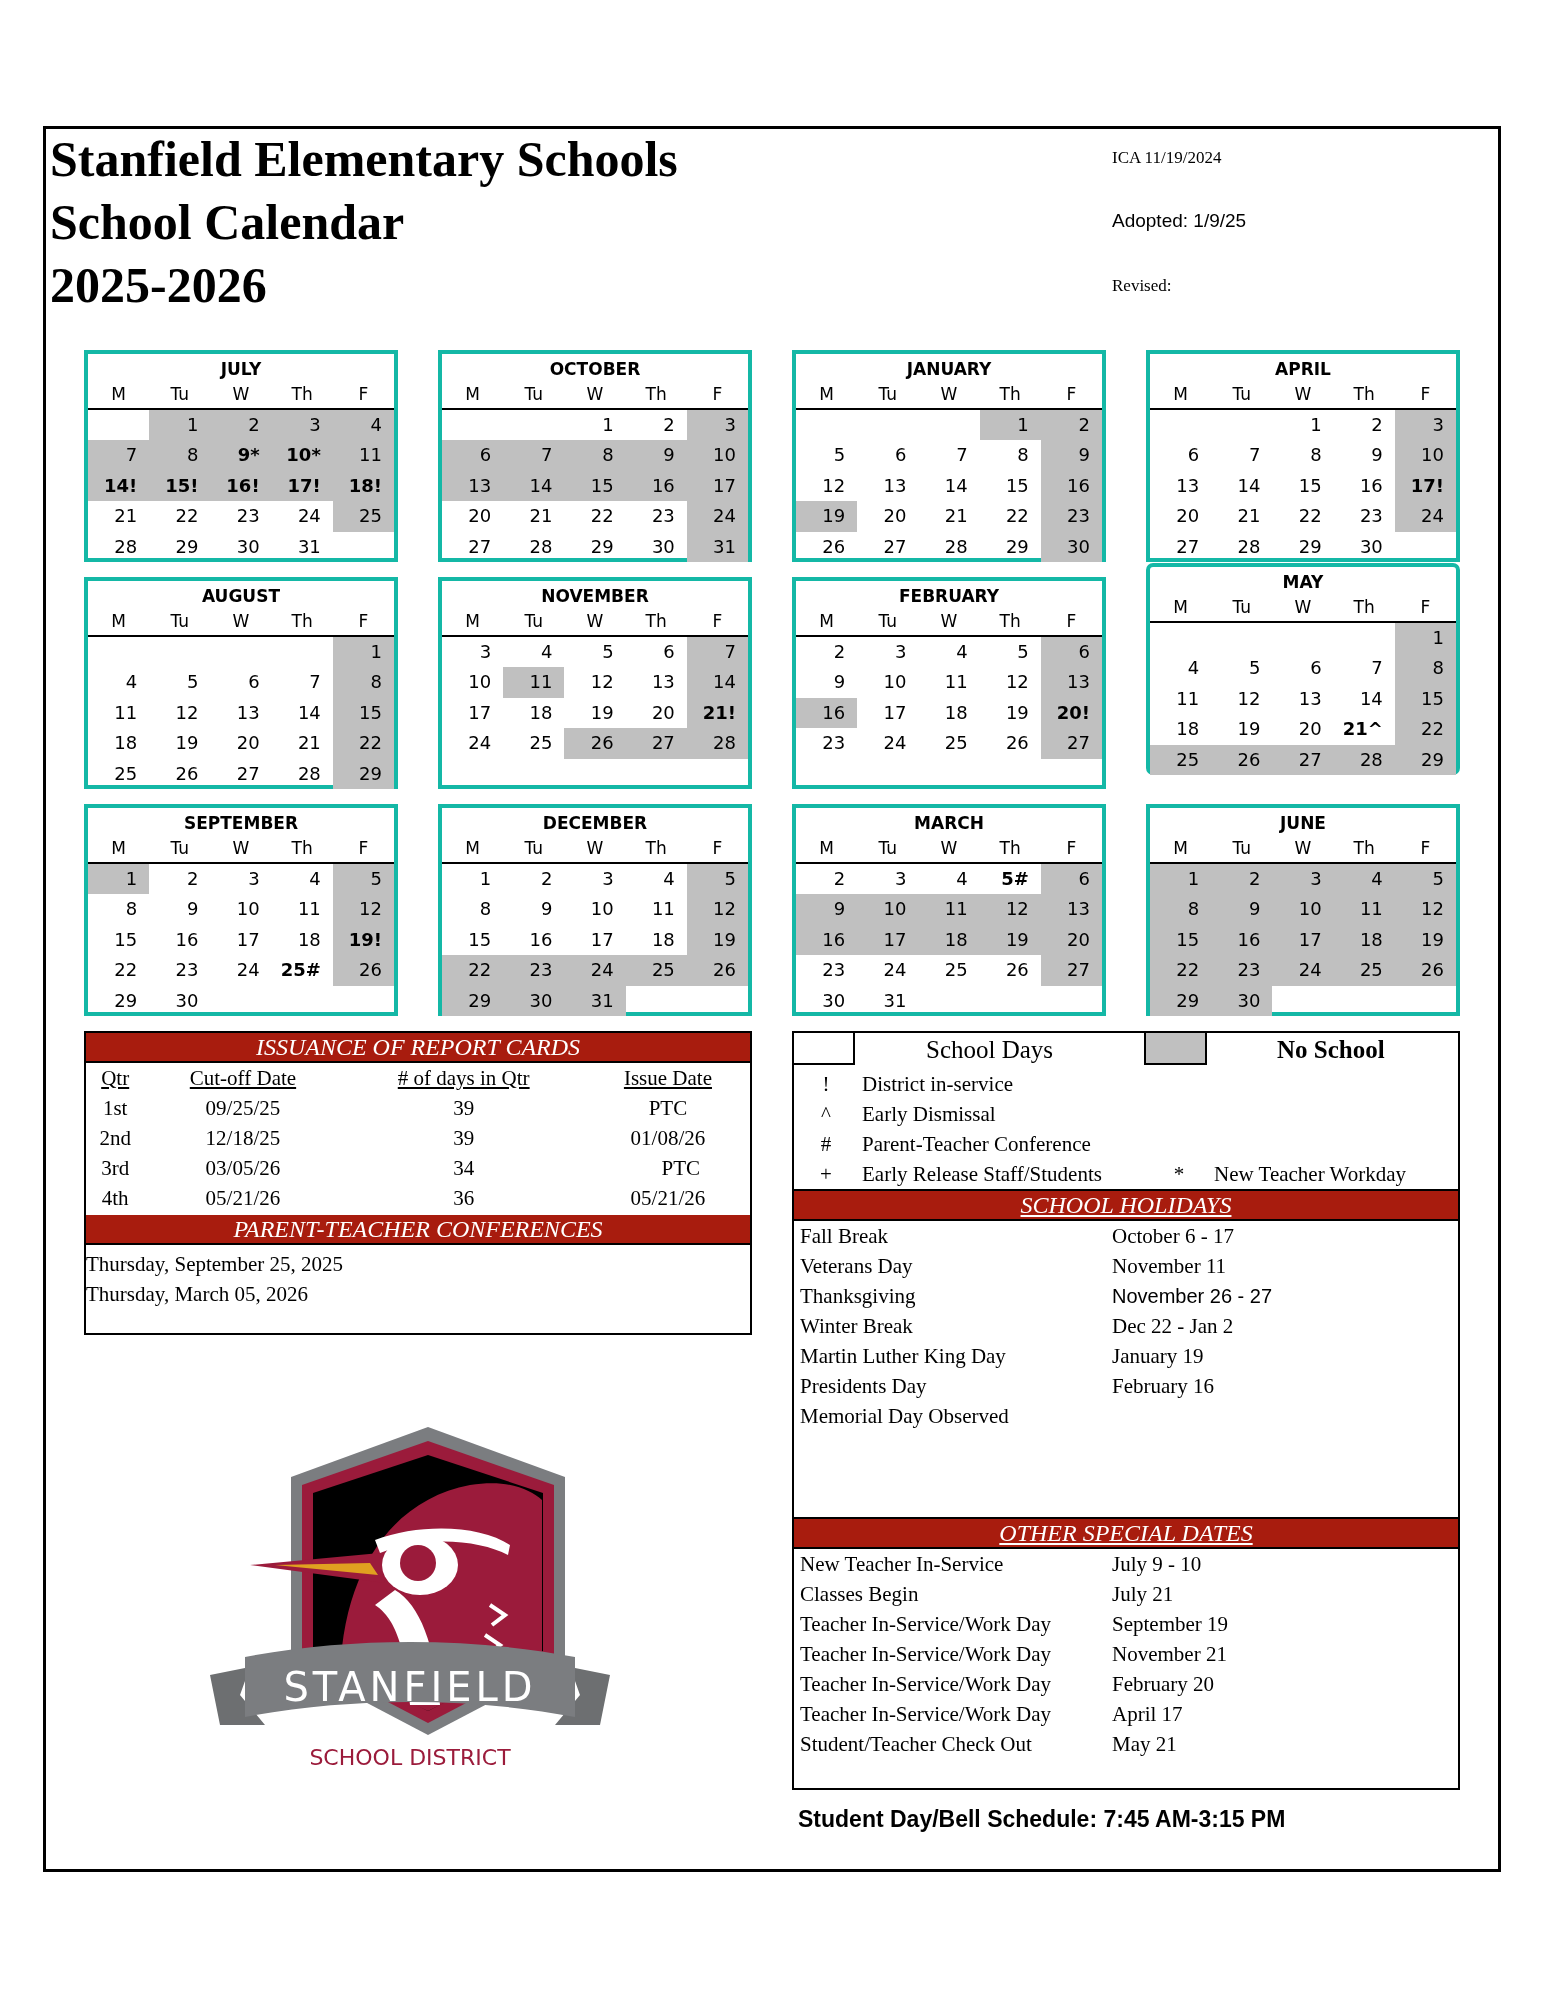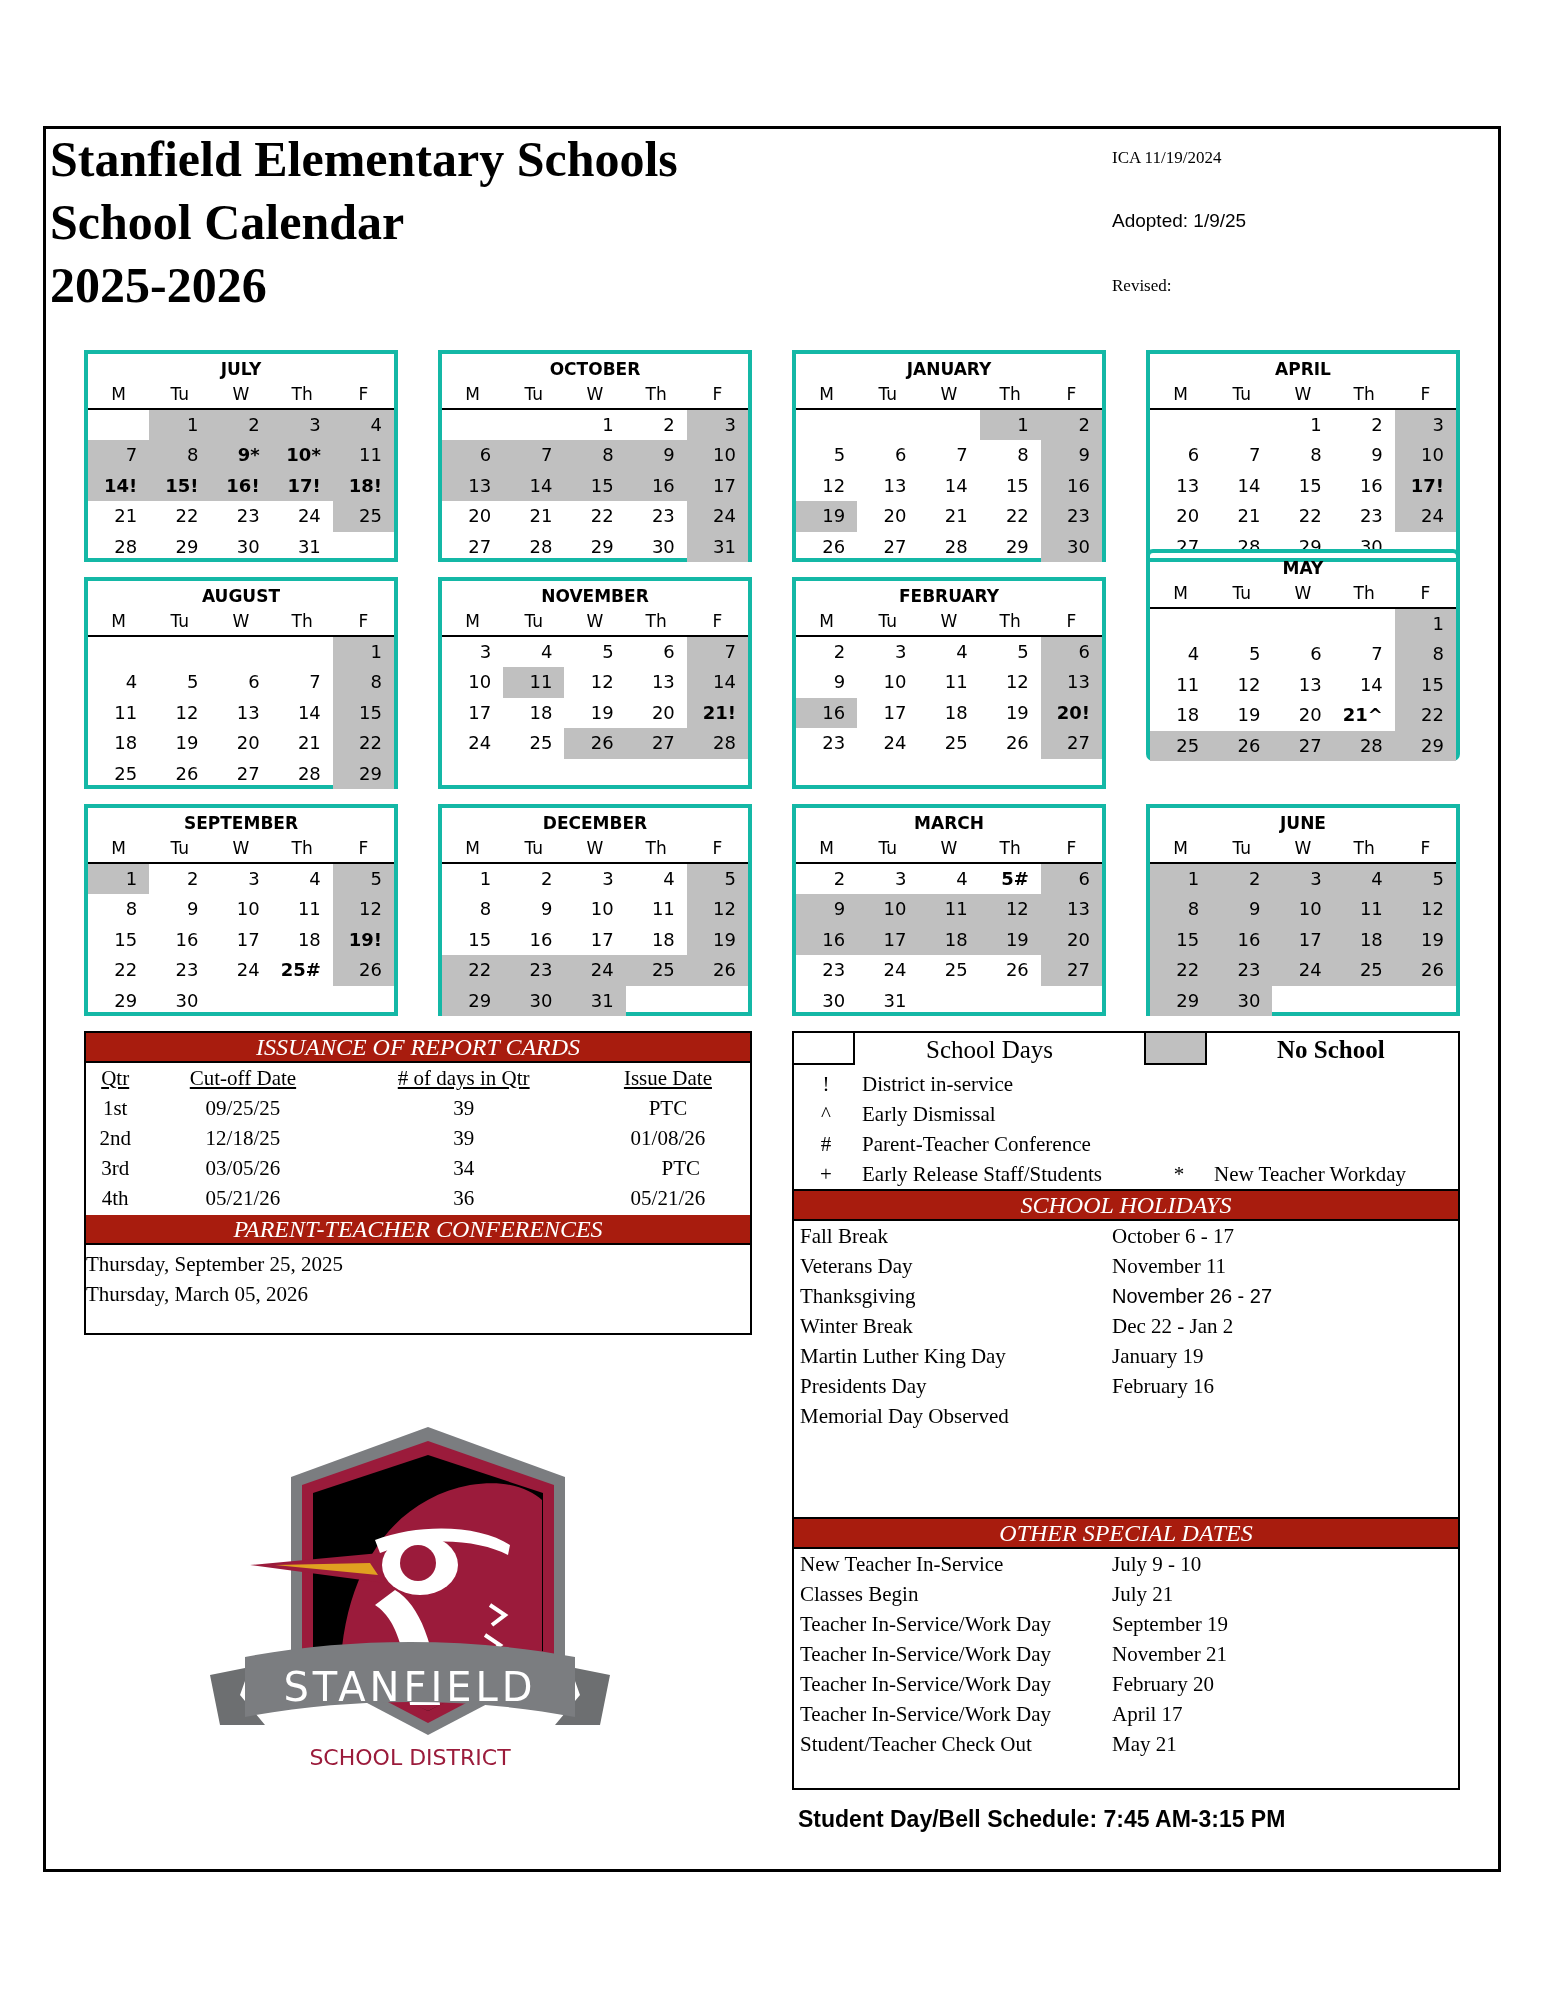--- a/index.html
+++ b/index.html
@@ -27,21 +27,21 @@
   .rc .ptc-dates { text-align:left; font-size:21px; line-height:30px; padding-top:4px; }
 
   .rp { position:absolute; left:792px; top:1031px; width:668px; height:759px; border:2px solid #000; box-sizing:border-box; }
   .legend-top { position:relative; height:36px; }
   .swatch { position:absolute; top:-2px; height:34px; box-sizing:border-box; border:2px solid #000; }
   .legend-top .lbl { position:absolute; top:0; line-height:34px; font-size:25px; }
   .legend-list { font-size:21px; }
   .legend-list .li { position:relative; height:30px; line-height:30px; }
   .legend-list .sym { position:absolute; left:22px; width:20px; text-align:center; }
   .legend-list .txt { position:absolute; left:68px;text-align:center; }
-  .rp .redbar { height:28px; line-height:28px; font-size:24px; }
+  .rp .redbar { height:28px; line-height:28px; font-size:24px;text-decoration:underline; }
   .kv { font-size:21px; }
   .kv .row { position:relative; height:30px; line-height:30px; }
   .kv .k { position:absolute; left:6px; }
   .kv .v { position:absolute; left:318px; }
   .kv .v.sans { font-family:"Liberation Sans", sans-serif; font-size:20px; }
 
   .bell { position:absolute; left:798px; top:1806px; font-family:"Liberation Sans", sans-serif; font-weight:bold; font-size:23px; }
 
   .logo { position:absolute; left:190px; top:1405px; width:440px; height:380px; }
 </style>
@@ -311,21 +311,21 @@
         <div class="cell">25</div>
         <div class="cell">26</div>
         <div class="cell off">27</div>
         <div class="cell"></div>
         <div class="cell"></div>
         <div class="cell"></div>
         <div class="cell"></div>
         <div class="cell"></div>
       </div>
     </div>
-    <div class="month" style="left: 1146px; top: 549px; border-radius: 7px;">
+    <div class="month" style="left: 1146px; top: 563px; border-radius: 7px;">
       <div class="mname">MAY</div>
       <div class="dow">
         <div>M</div>
         <div>Tu</div>
         <div>W</div>
         <div>Th</div>
         <div>F</div>
       </div>
       <div class="grid">
         <div class="cell"></div>

